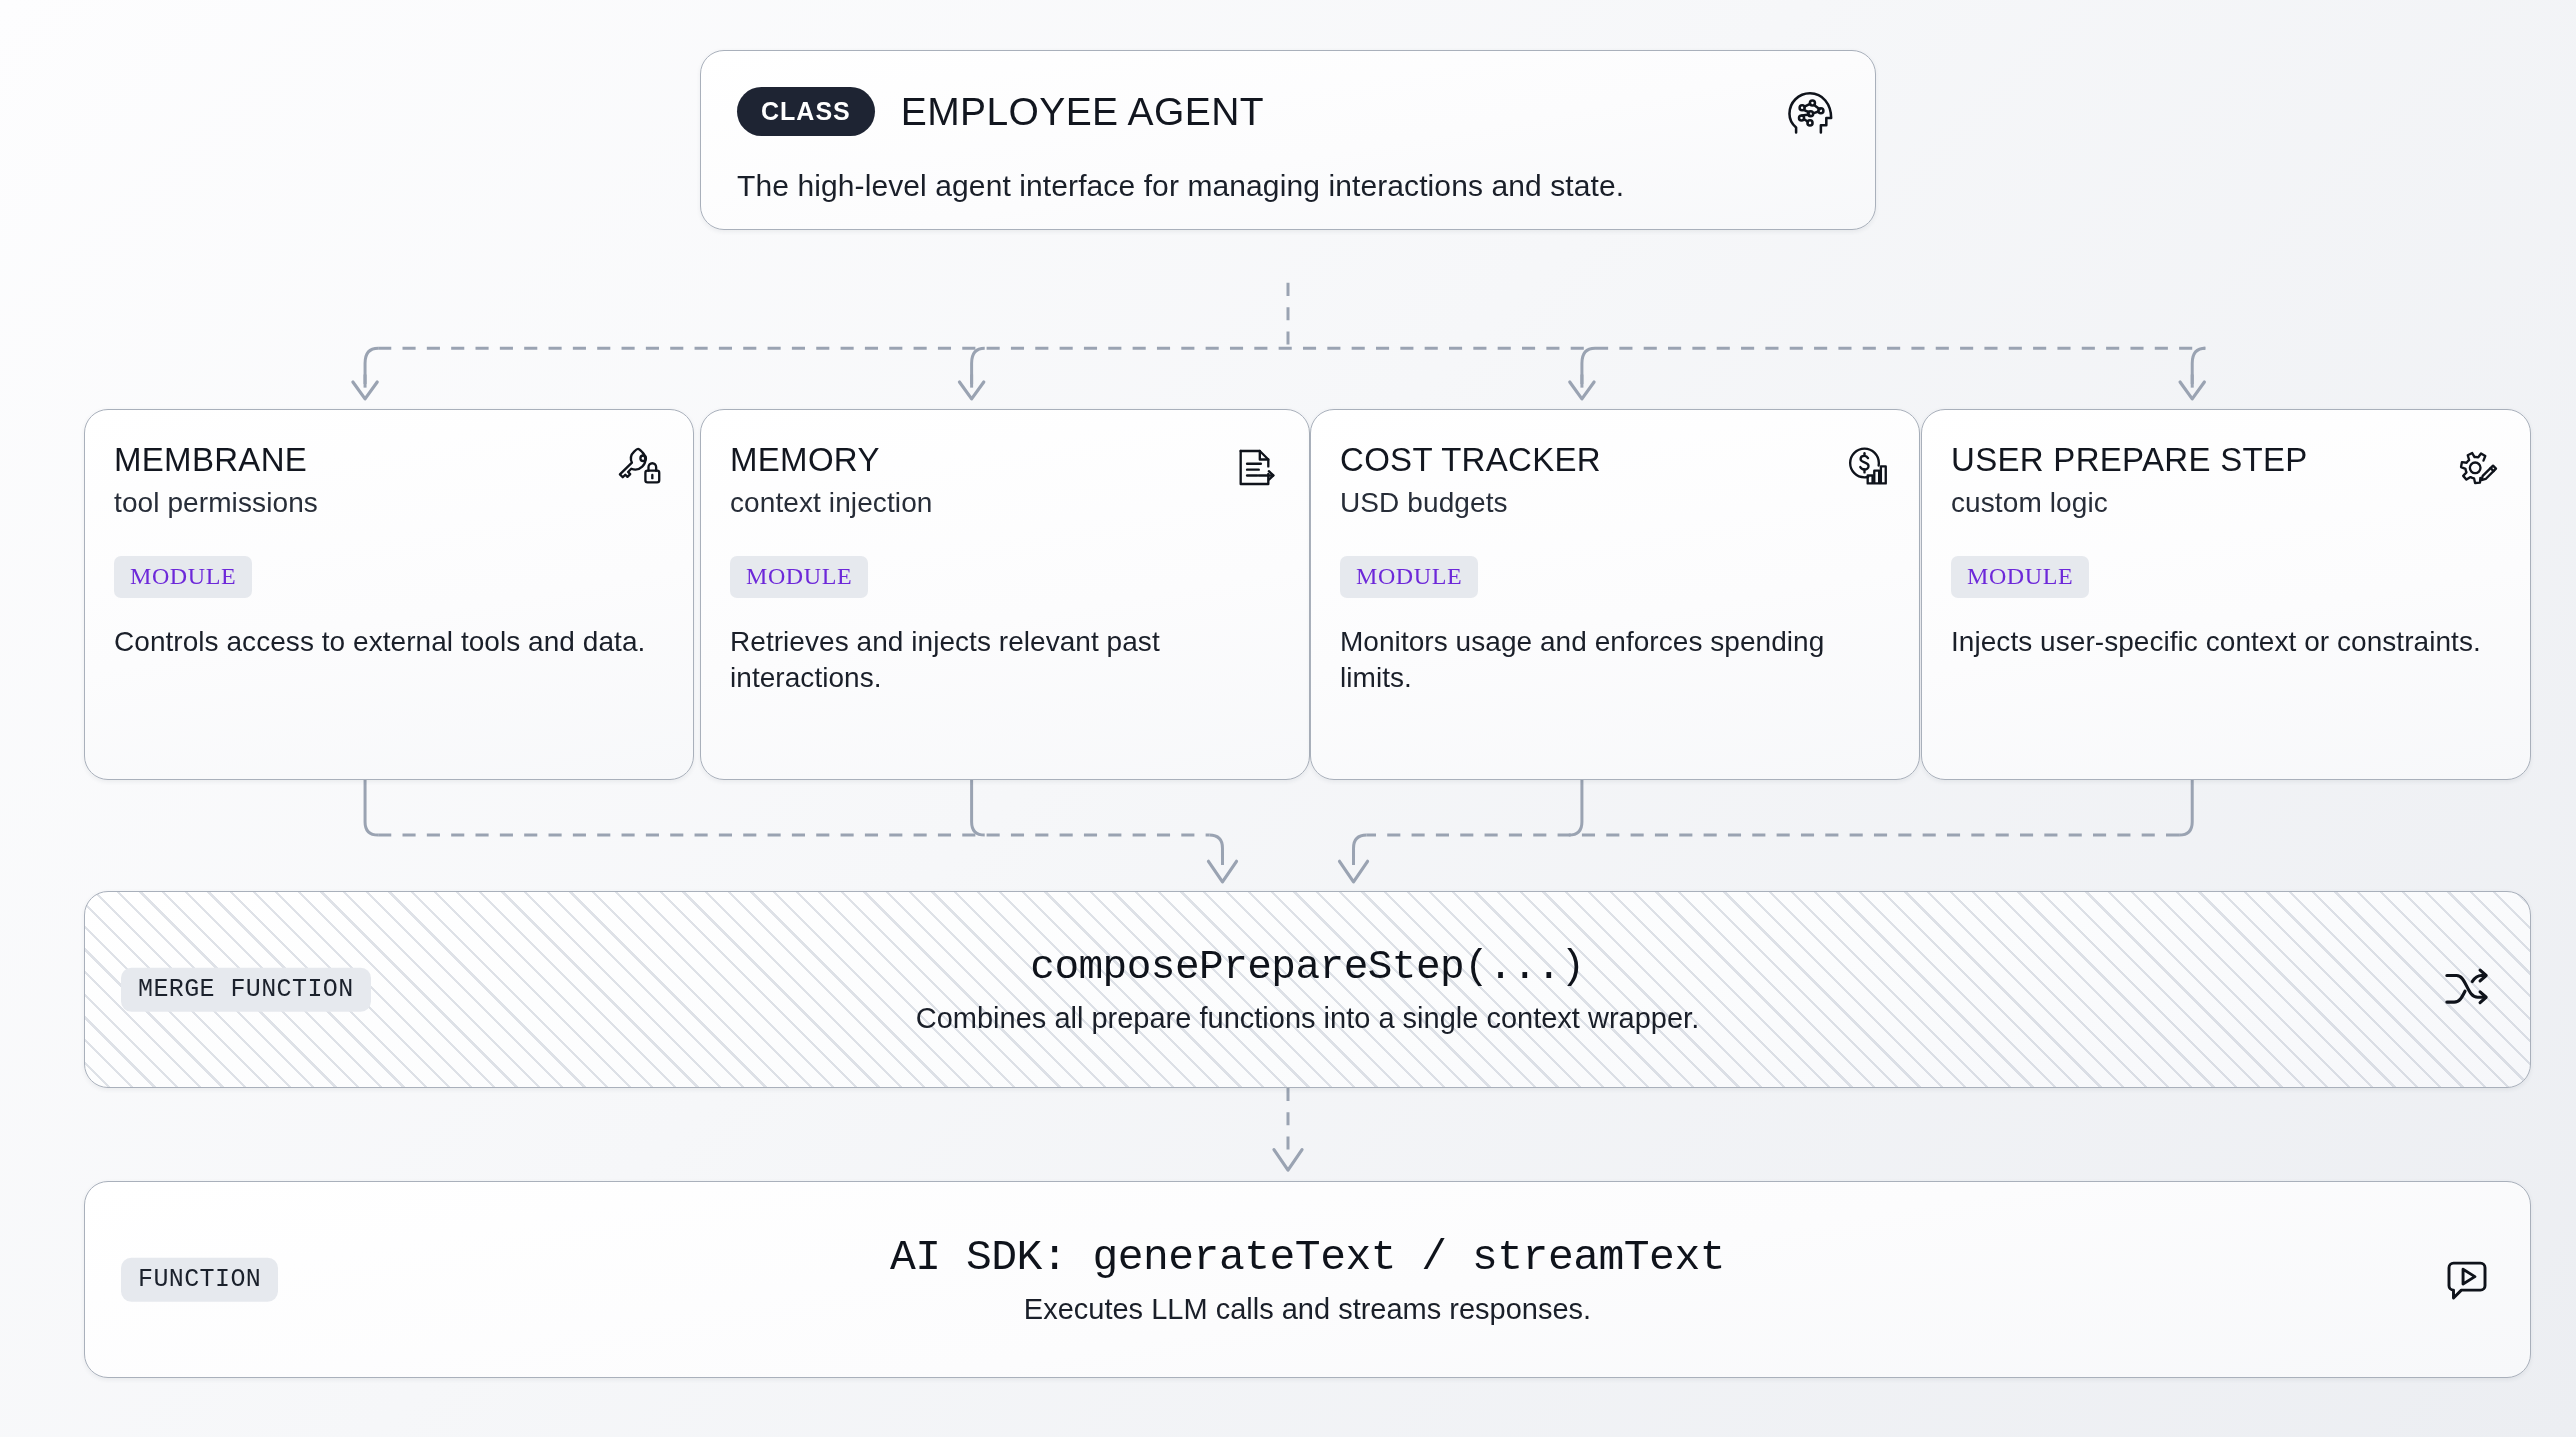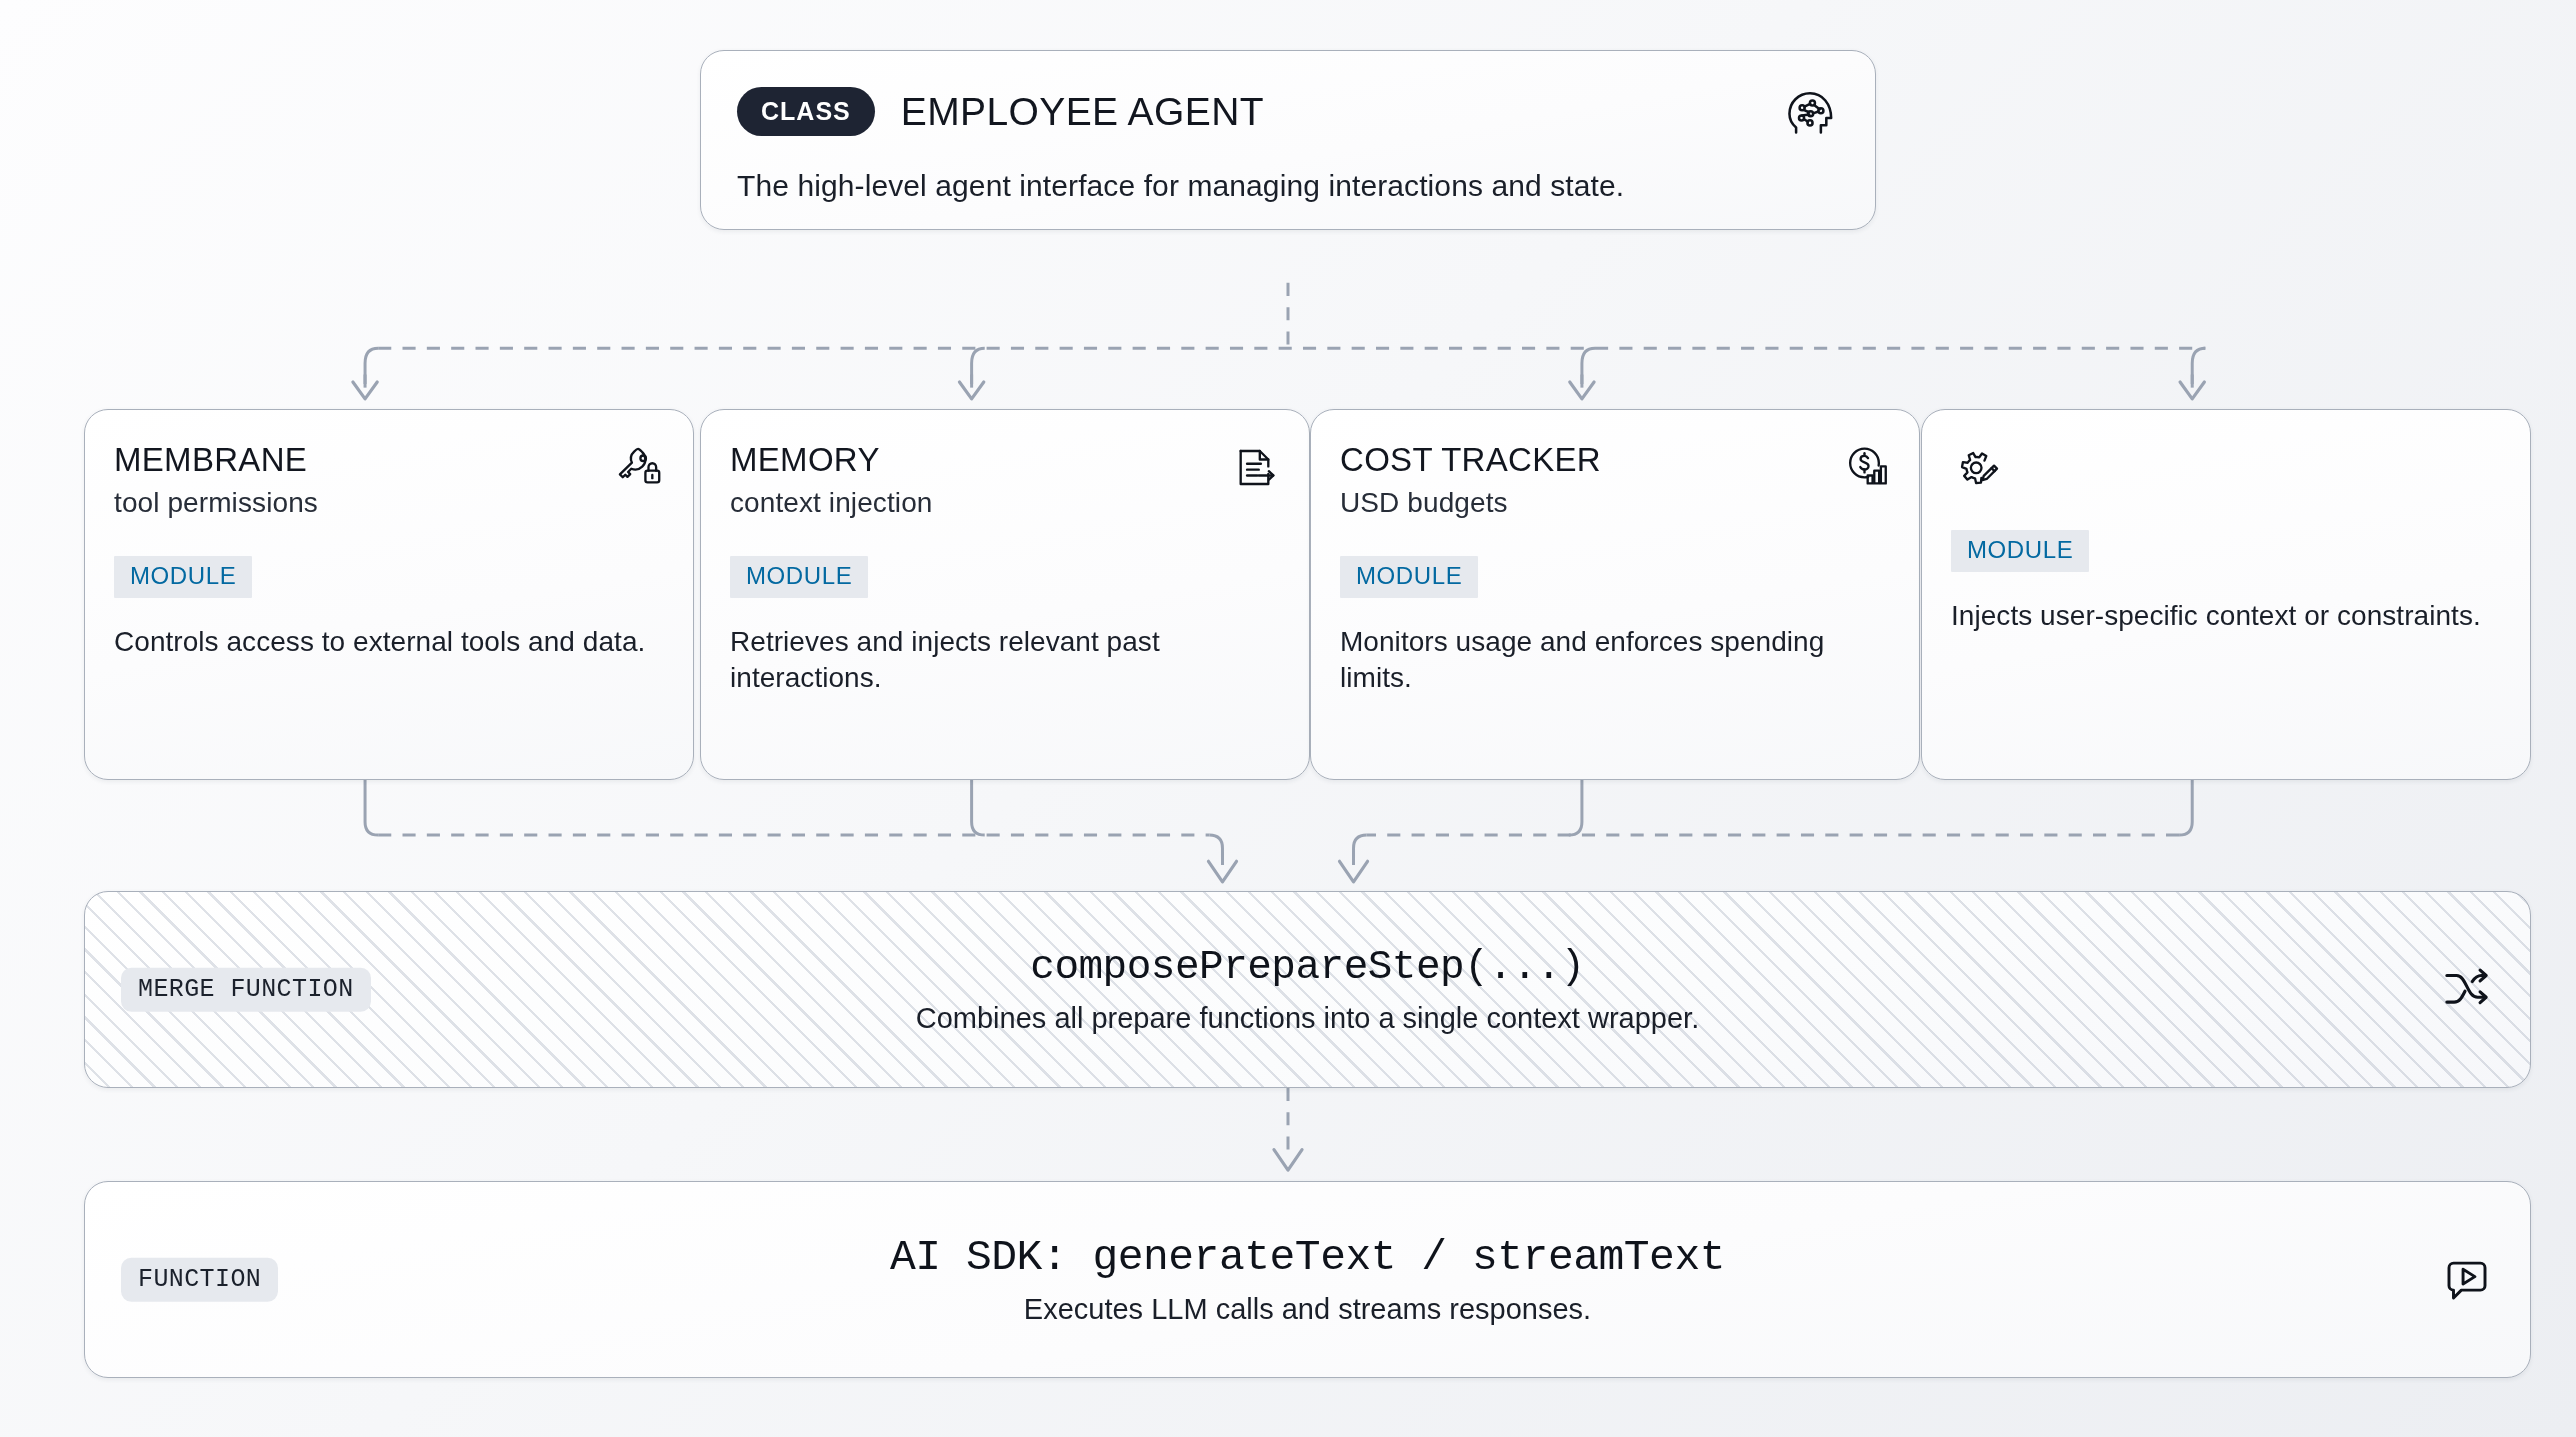--- a/index.html
+++ b/index.html
@@ -109,23 +109,23 @@
   }
   .mod-sub {
     font-size: 28px;
     color: #272d38;
     margin-top: 9.4px;
     letter-spacing: 0.1px;
   }
   .badge-module {
     display: inline-block;
     background: #e6e9ee;
-    color: #0369a1;
-    border-radius: 1px;
-    font-family: Liberation Sans, sans-serif;
+    color: #6d28d9;
+    border-radius: 7px;
+    font-family: Liberation Serif, serif;
     font-size: 24px;
     letter-spacing: 0.6px;
     padding: 8.4px 16px 9.4px;
     line-height: 1;
     margin-top: 37px;
   }
   .mod-desc {
     font-size: 28px;
     color: #1a1f29;
     line-height: 1.28;
@@ -430,20 +430,24 @@
           </g>
         </svg>
       </span>
     </div>
     <span class="badge-module">MODULE</span>
     <div class="mod-desc">Monitors usage and enforces spending limits.</div>
   </div>
 
   <div class="card module-card mc-3">
     <div class="mod-head">
+      <div>
+        <div class="mod-title">USER PREPARE STEP</div>
+        <div class="mod-sub">custom logic</div>
+      </div>
       <span class="icon">
         <svg width="51" height="51" viewBox="0 0 48 48">
           <g fill="none" stroke="#0f131b" stroke-width="2.2" stroke-linecap="round" stroke-linejoin="round">
             <path d="M31.5 17.5 L33.2 13.2 L29.2 10.8 L26.6 14.4
                      C25.5 14.1 24.3 14 23.1 14.2 L20.9 10.4
                      L16.7 12.5 L18 16.9 C17.1 17.6 16.3 18.5 15.7 19.5
                      L11.2 19 L10.4 23.6 L14.6 25.3
                      C14.7 26.5 15 27.6 15.5 28.6 L12.4 31.9
                      L15.5 35.4 L19.3 33 C20.3 33.6 21.4 34 22.6 34.2
                      L23.6 38.6 L28.2 38.2 L28.6 33.7"></path>

